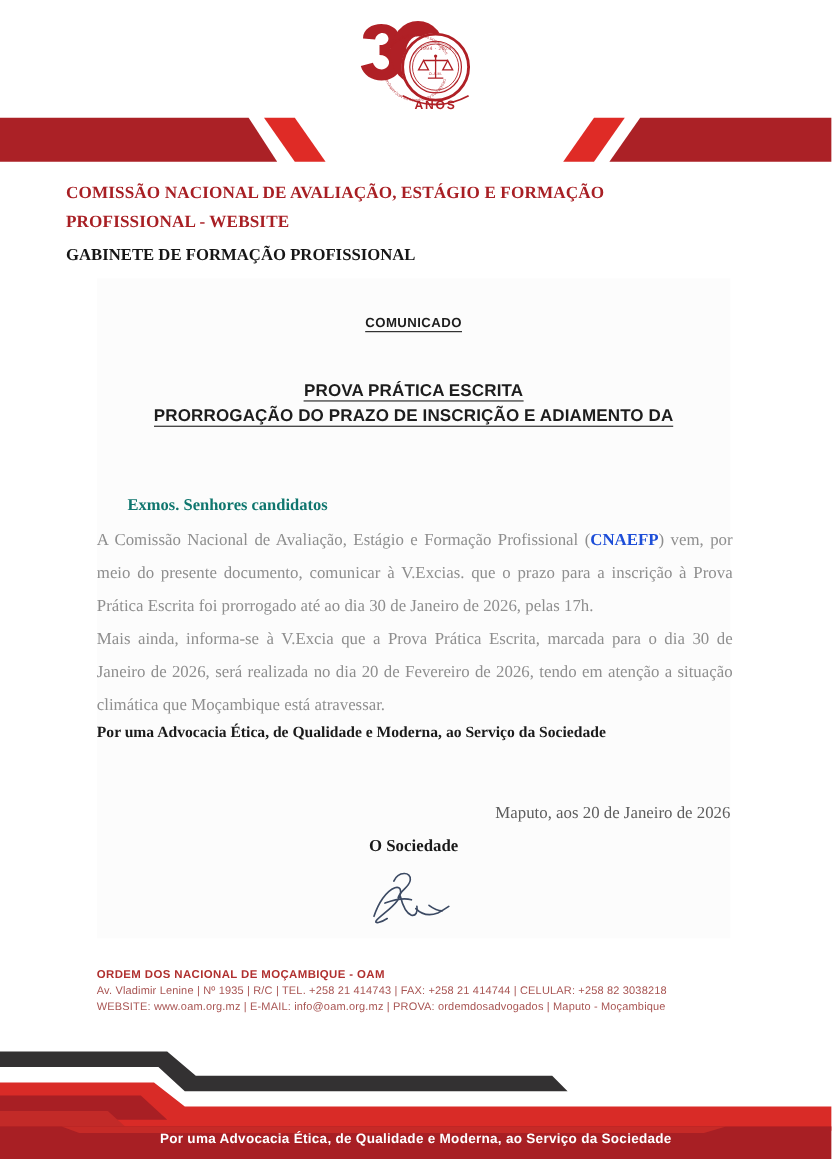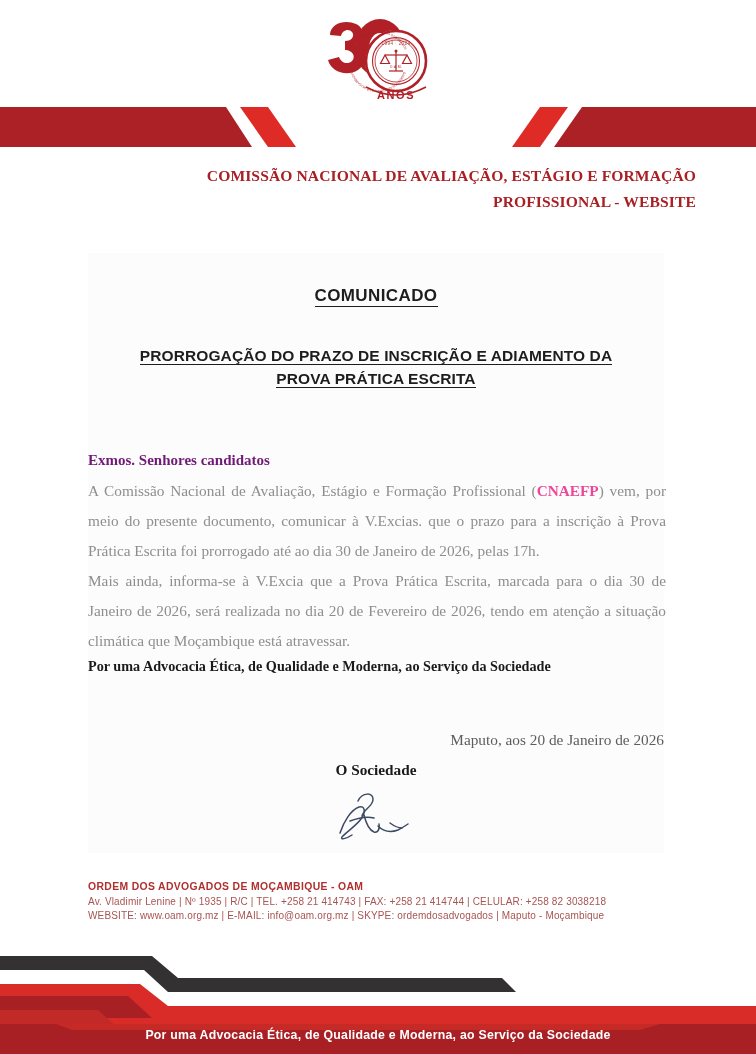--- a/index.html
+++ b/index.html
@@ -56,21 +56,21 @@
     height: 48px;
   }
   .top-banner svg { display: block; }
 
   
   .heading-block {
     position: absolute;
     left: 60px;
     top: 163px;
     width: 636px;
-    text-align: right;
+    text-align: left;
   }
   .org-line {
     color: #a81f24;
     font-family: "Liberation Serif", serif;
     font-weight: bold;
     font-size: 15.6px;
     letter-spacing: 0.1px;
     line-height: 26px;
   }
   .dept-line {
@@ -84,21 +84,21 @@
 
   
   .comunicado {
     position: absolute;
     left: 88px;
     top: 286px;
     width: 576px;
     text-align: center;
     font-family: "Liberation Sans", sans-serif;
     font-weight: bold;
-    font-size: 17px;
+    font-size: 12px;
     color: #1d1d1d;
     letter-spacing: 0.4px;
   }
   .comunicado span { border-bottom: 1.6px solid #1d1d1d; padding-bottom: 1px; }
 
   .subject {
     position: absolute;
     left: 88px;
     top: 344px;
     width: 576px;
@@ -117,33 +117,34 @@
   .body-block {
     position: absolute;
     left: 88px;
     top: 452px;
     width: 578px;
   }
   .salutation {
     font-family: "Liberation Serif", serif;
     font-weight: bold;
     font-size: 15px;
-    color: #701a75;
+    color: #0f766e;
     margin-bottom: 7px;
+    margin-left: 28px;
   }
   .para {
     font-family: "Liberation Serif", serif;
     font-size: 15.3px;
     color: #8e8e8e;
     line-height: 30px;
     text-align: justify;
     text-justify: inter-word;
     margin: 0;
   }
-  .para b { color: #ec4899; font-weight: bold; }
+  .para b { color: #1d4ed8; font-weight: bold; }
   .slogan-line {
     font-family: "Liberation Serif", serif;
     font-weight: bold;
     font-size: 14.2px;
     color: #1a1a1a;
     margin-top: 2px;
   }
 
   
   .closing {
@@ -284,32 +285,33 @@
 
       <polygon points="540,4 568,4 540,44 512,44" fill="#df2b26"></polygon>
 
       <polygon points="582,4 756,4 756,44 554,44" fill="#ab2126"></polygon>
     </svg>
   </div>
 
   <div class="heading-block">
     <div class="org-line">COMISSÃO NACIONAL DE AVALIAÇÃO, ESTÁGIO E FORMAÇÃO</div>
     <div class="org-line">PROFISSIONAL - WEBSITE</div>
+    <div class="dept-line">GABINETE DE FORMAÇÃO PROFISSIONAL</div>
   </div>
 
   <div class="comunicado">
     <span>COMUNICADO</span>
   </div>
 
   <div class="subject">
     <span class="ln">
-      <span>PRORROGAÇÃO DO PRAZO DE INSCRIÇÃO E ADIAMENTO DA</span>
+      <span>PROVA PRÁTICA ESCRITA</span>
     </span>
     <span class="ln">
-      <span>PROVA PRÁTICA ESCRITA</span>
+      <span>PRORROGAÇÃO DO PRAZO DE INSCRIÇÃO E ADIAMENTO DA</span>
     </span>
   </div>
 
   <div class="body-block">
     <div class="salutation">Exmos. Senhores candidatos</div>
 
     <p class="para"><span>A Comissão Nacional de Avaliação, Estágio e Formação Profissional (</span><b>CNAEFP</b><span>) vem, por meio do presente documento, comunicar à V.Excias. que o prazo para a inscrição à Prova Prática Escrita foi prorrogado até ao dia 30 de Janeiro de 2026, pelas 17h.</span></p>
 
     <p class="para">Mais ainda, informa-se à V.Excia que a Prova Prática Escrita, marcada para o dia 30 de Janeiro de 2026, será realizada no dia 20 de Fevereiro de 2026, tendo em atenção a situação climática que Moçambique está  atravessar.</p>
 
@@ -328,23 +330,23 @@
           <path d="M22 36 C30 33, 39 31, 46 33"></path>
           <path d="M36 30 C38 38, 41 45, 46 47 C50 48, 52 44, 51 39"></path>
           <path d="M50 41 C55 46, 62 48, 70 45 C74 43, 77 41, 80 39"></path>
           <path d="M62 38 C66 41, 70 43, 74 43"></path>
         </g>
       </svg>
     </div>
   </div>
 
   <div class="footer-contact">
-    <div class="oam-name">ORDEM DOS ADVOGADOS DE MOÇAMBIQUE - OAM</div>
+    <div class="oam-name">ORDEM DOS NACIONAL DE MOÇAMBIQUE - OAM</div>
     <div class="contact-row">Av. Vladimir Lenine  |  Nº 1935  |  R/C  |  TEL. +258 21 414743  |  FAX: +258 21 414744  |  CELULAR: +258 82 3038218</div>
-    <div class="contact-row">WEBSITE: www.oam.org.mz  |  E-MAIL: info@oam.org.mz  |  SKYPE: ordemdosadvogados  |  Maputo - Moçambique</div>
+    <div class="contact-row">WEBSITE: www.oam.org.mz  |  E-MAIL: info@oam.org.mz  |  PROVA: ordemdosadvogados  |  Maputo - Moçambique</div>
   </div>
 
   <div class="bottom-deco">
     <svg width="756" height="110" viewBox="0 0 756 110">
 
       <polygon points="0,12 152,12 178,34 502,34 516,48 168,48 144,26 0,26" fill="#333132"></polygon>
 
       <polygon points="0,40 140,40 168,62 756,62 756,84 0,84" fill="#d92b27"></polygon>
 
       <polygon points="0,52 128,52 152,74 0,74" fill="#a81f24"></polygon>

